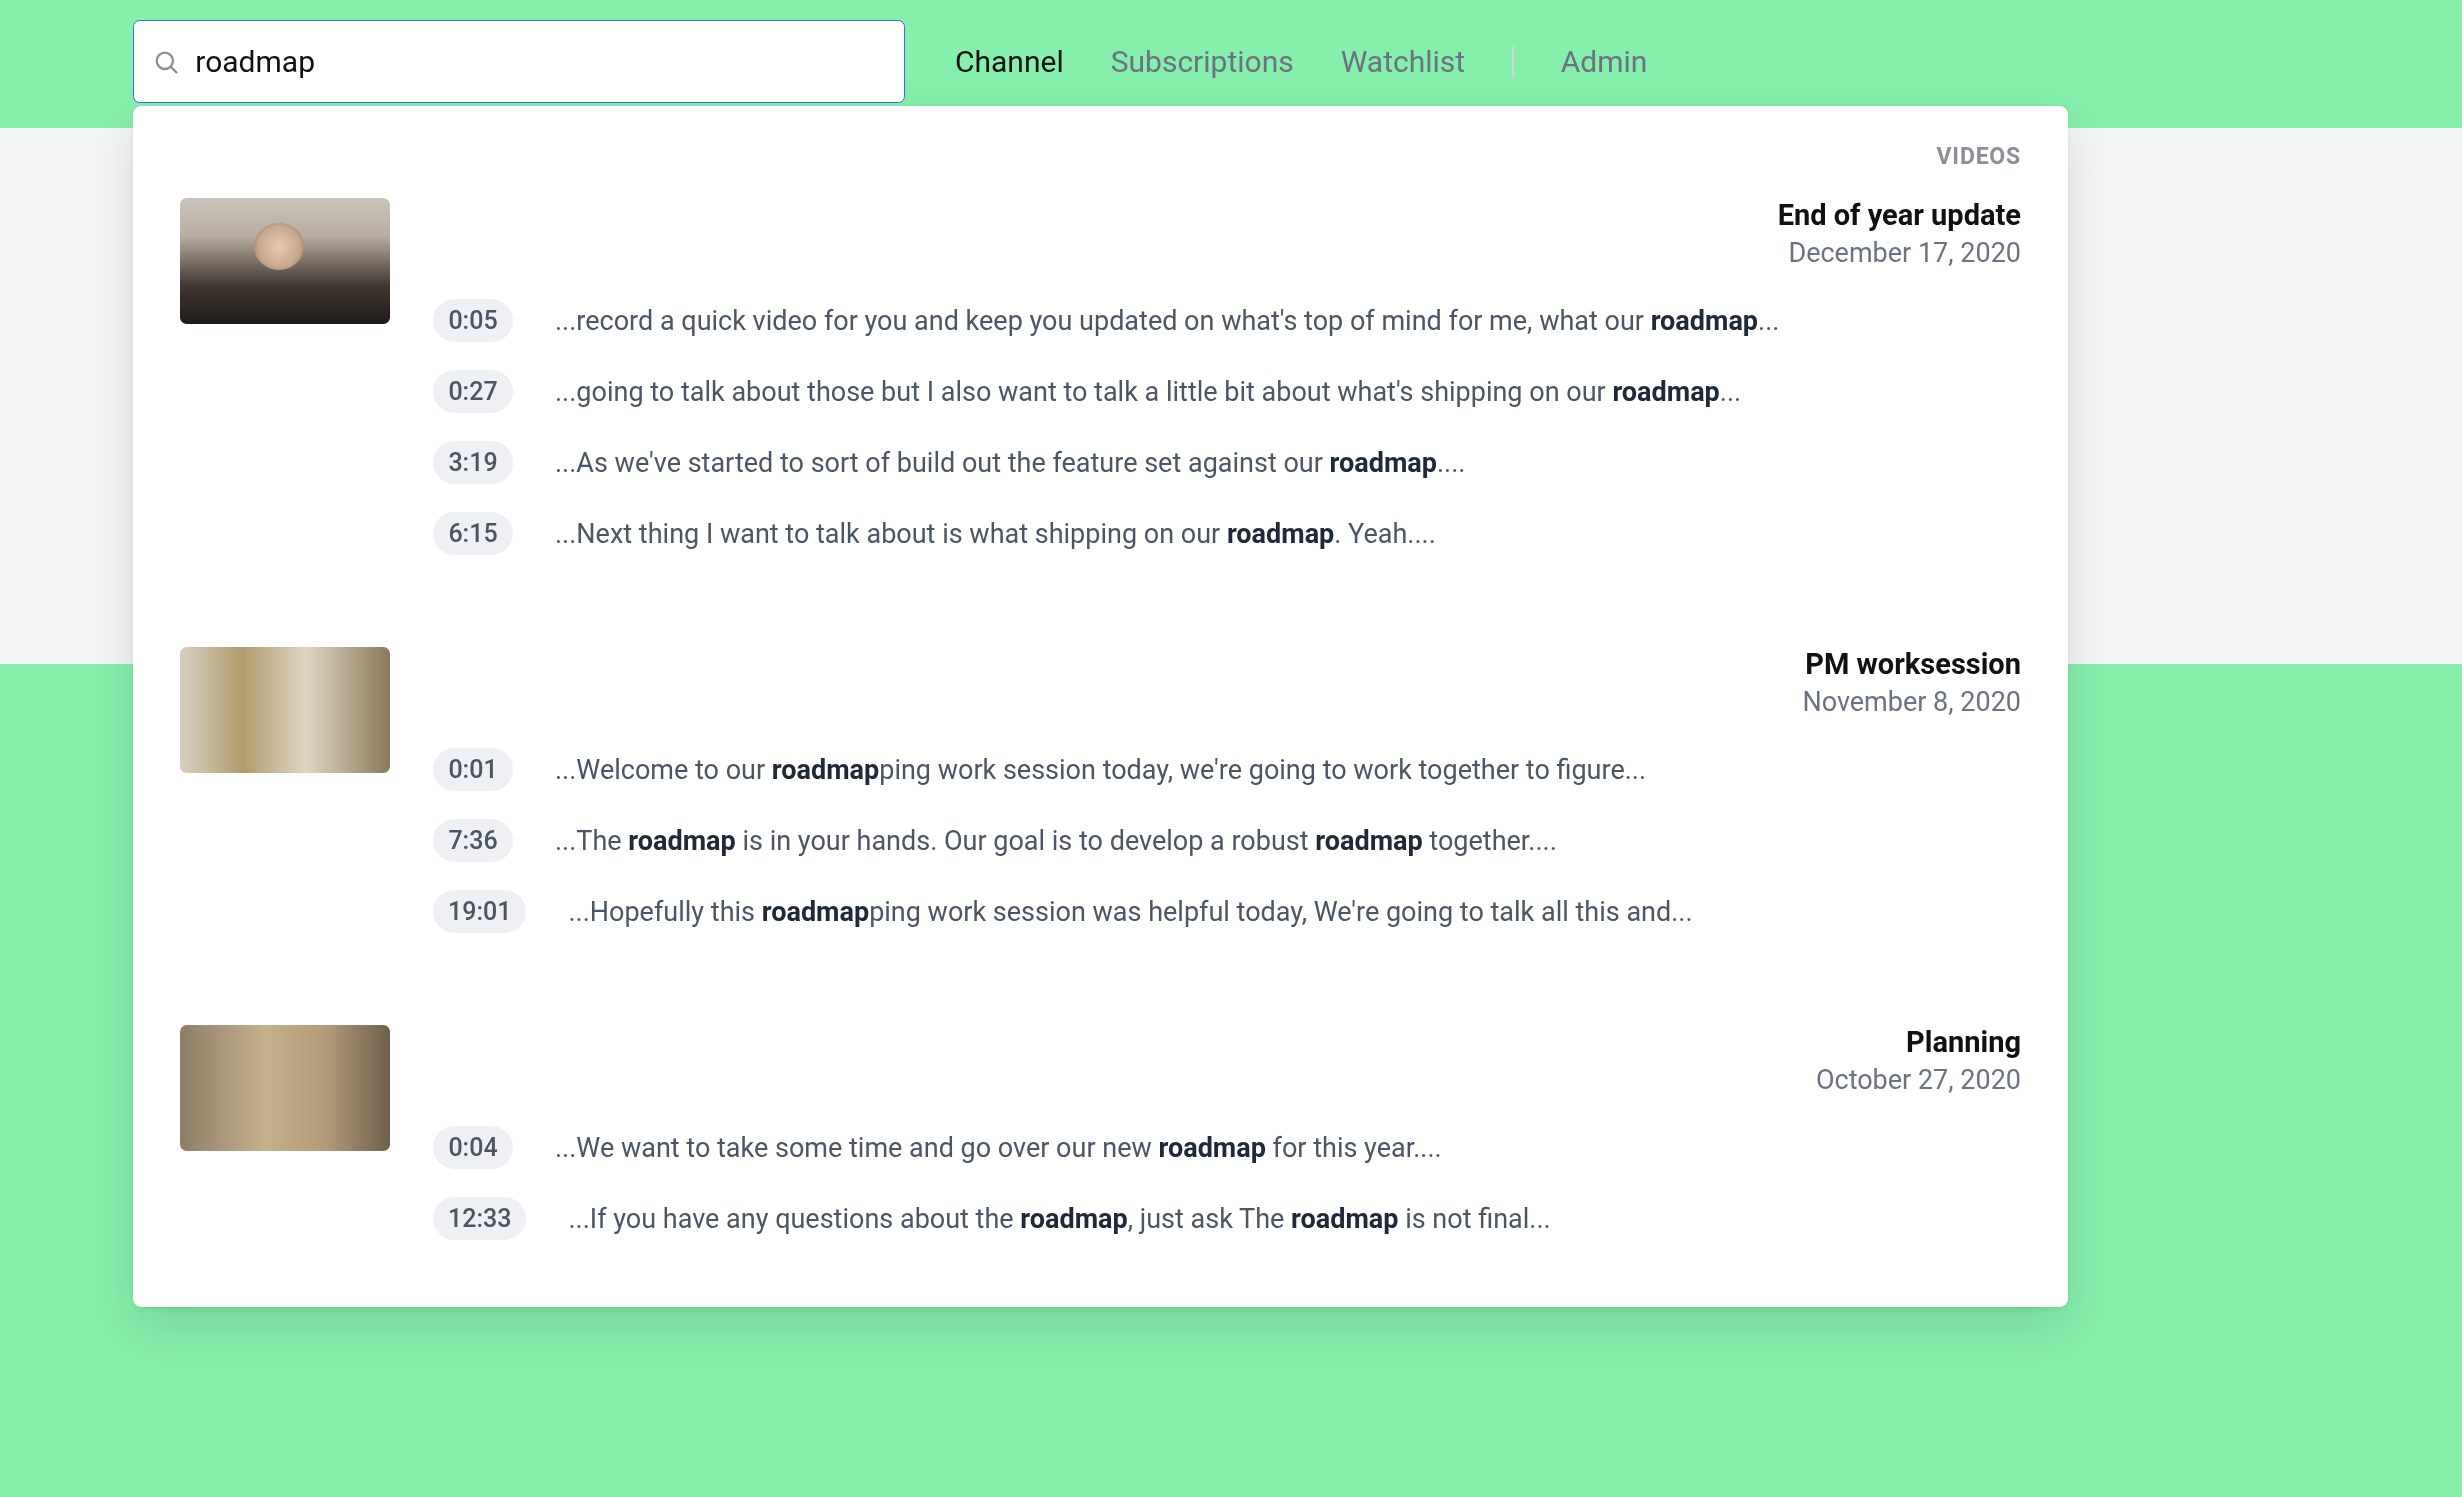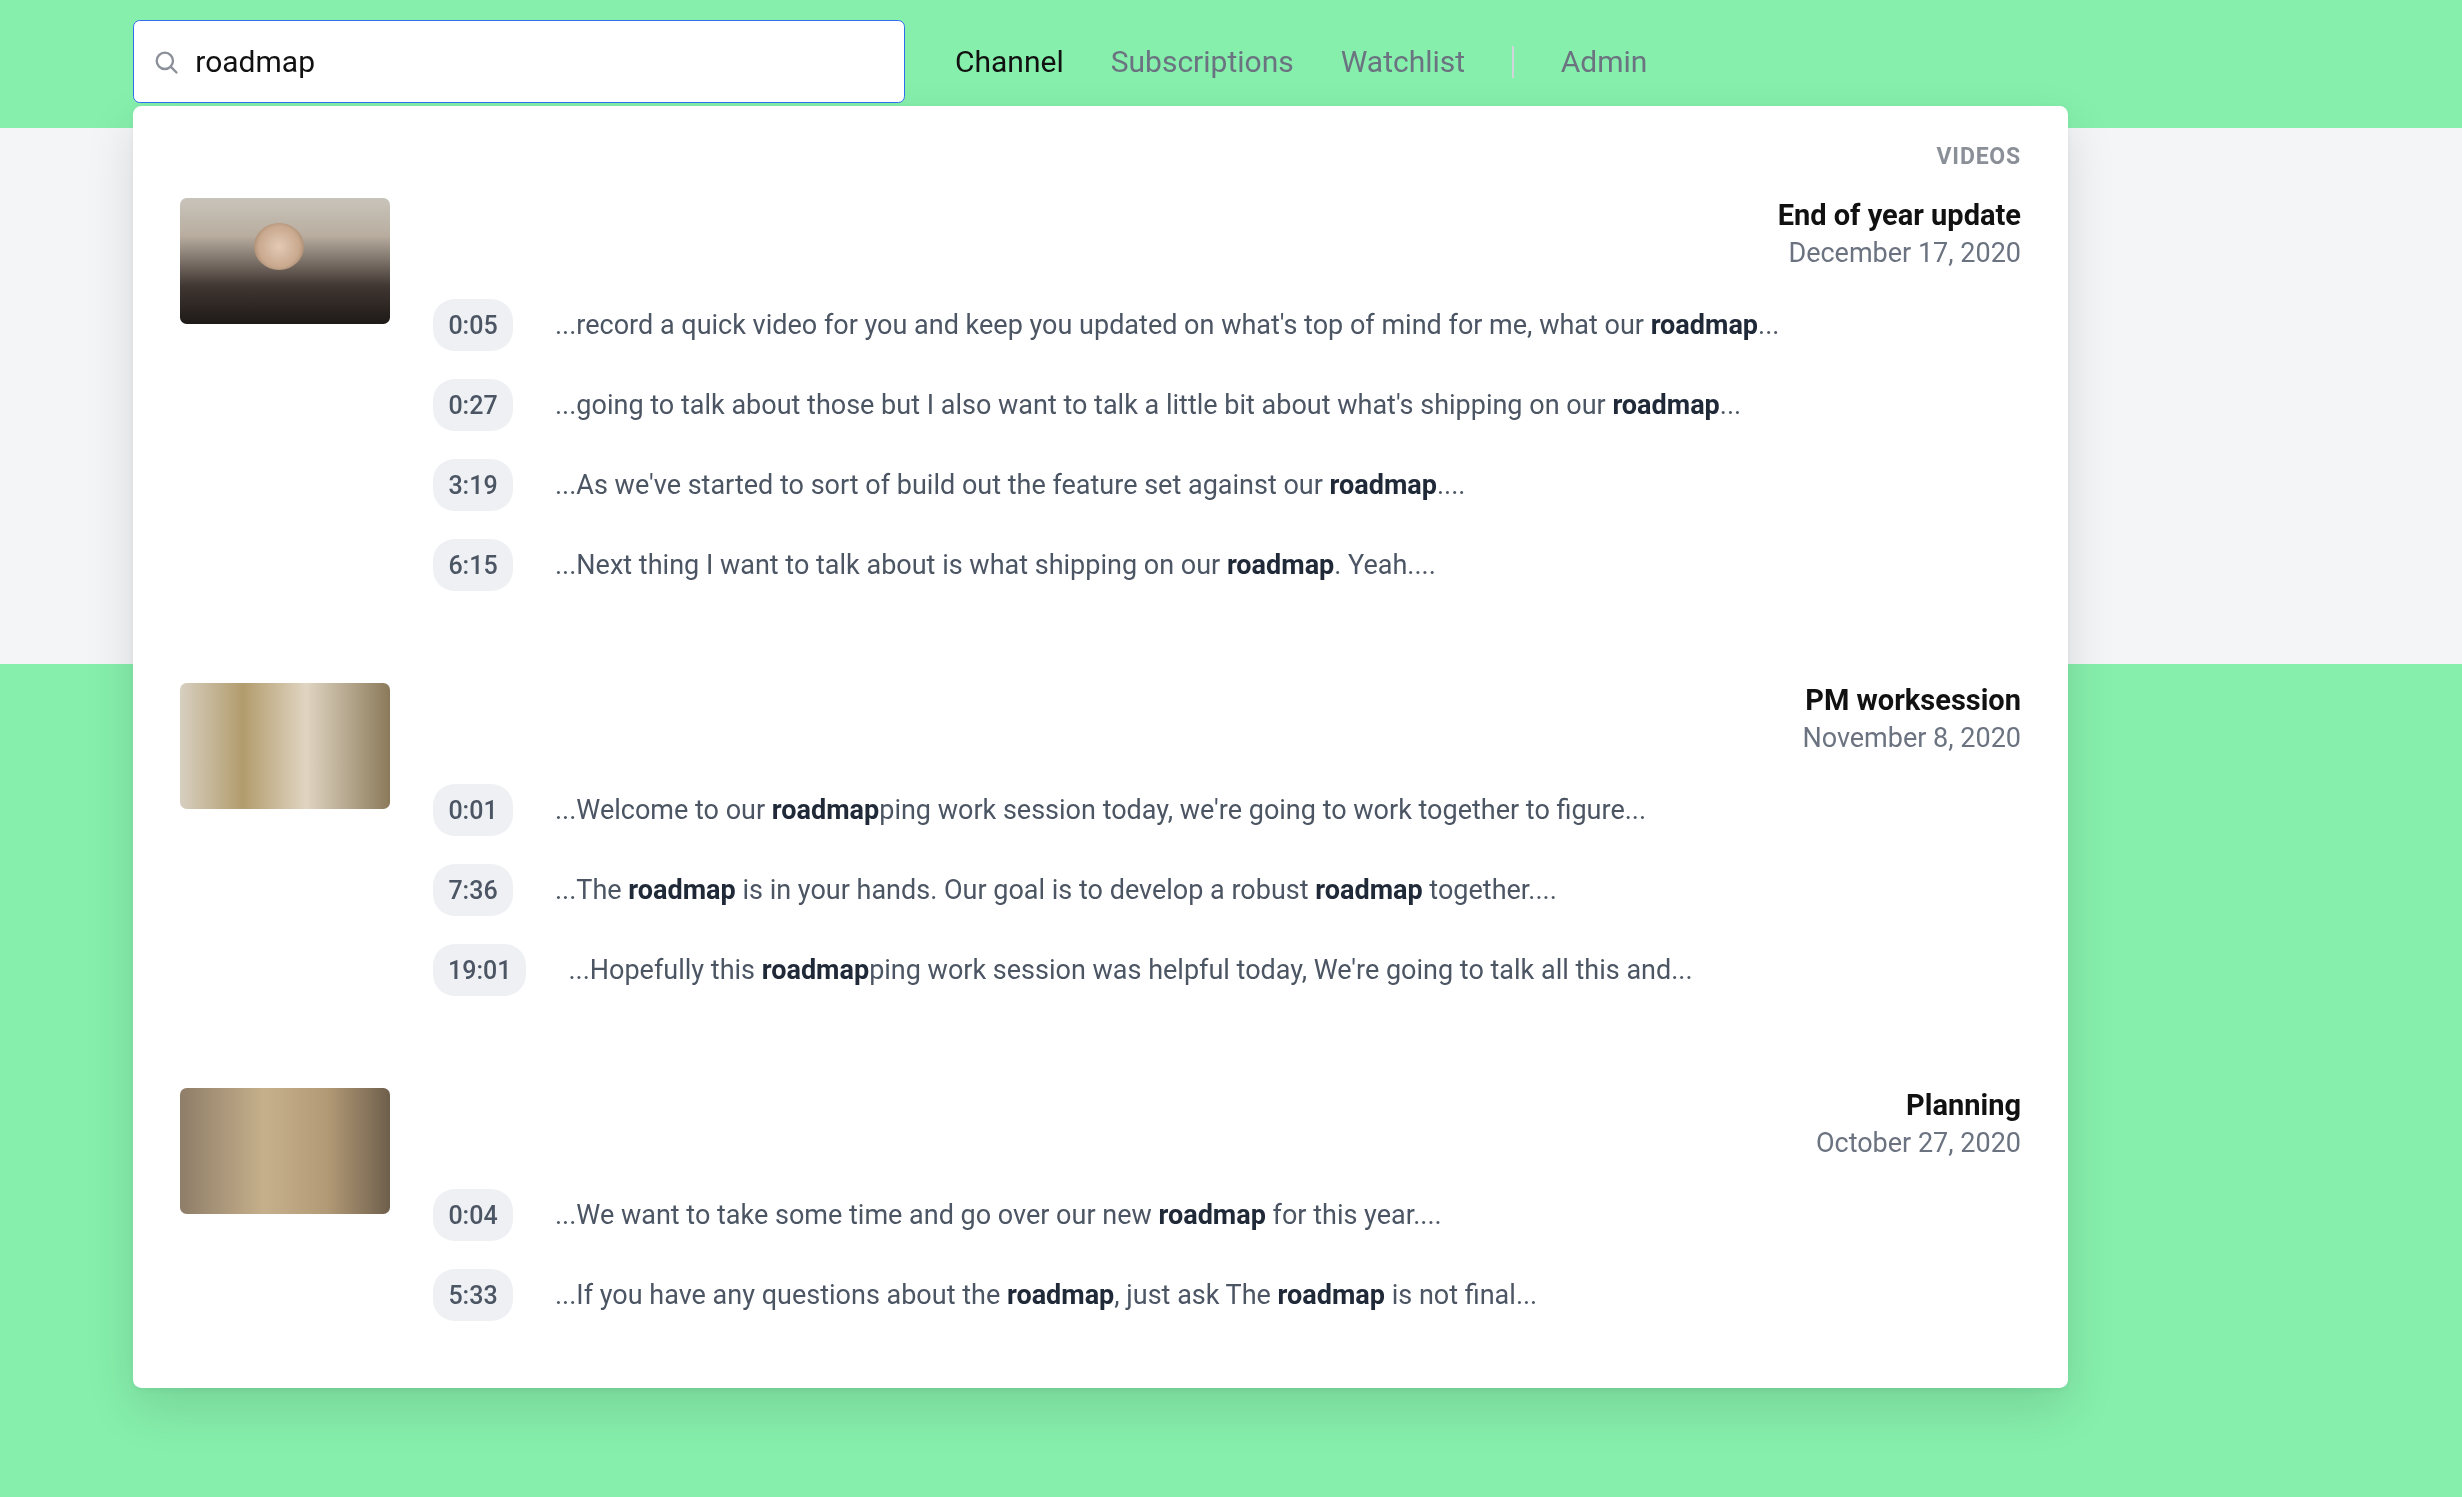--- a/index.html
+++ b/index.html
@@ -126,21 +126,21 @@
     align-items: center;
     gap: 42px;
     margin-bottom: 28px;
   }
   .excerpt-row:last-child { margin-bottom: 0; }
   .timestamp {
     display: inline-flex;
     align-items: center;
     justify-content: center;
     min-width: 80px;
-    height: 52px;
+    height: 43px;
     padding: 0 15px;
     border-radius: 21.6px;
     background: #eef0f3;
     color: #4b5563;
     font-size: 25px;
     font-weight: 500;
     flex: 0 0 auto;
   }
   .excerpt {
     font-size: 27px;
@@ -225,21 +225,21 @@
         <div class="video-result">
           <div class="thumb t3"></div>
           <div class="video-body">
             <div class="video-title">Planning</div>
             <div class="video-date">October 27, 2020</div>
             <div class="excerpt-row">
               <span class="timestamp">0:04</span>
               <span class="excerpt">...We want to take some time and go over our new <b>roadmap</b> for this year....</span>
             </div>
             <div class="excerpt-row">
-              <span class="timestamp">5:33</span>
+              <span class="timestamp">12:33</span>
               <span class="excerpt">...If you have any questions about the <b>roadmap</b>, just ask The <b>roadmap</b> is not final...</span>
             </div>
           </div>
         </div>
       </div>
   </div>
 </div>
 
 
 </body></html>

